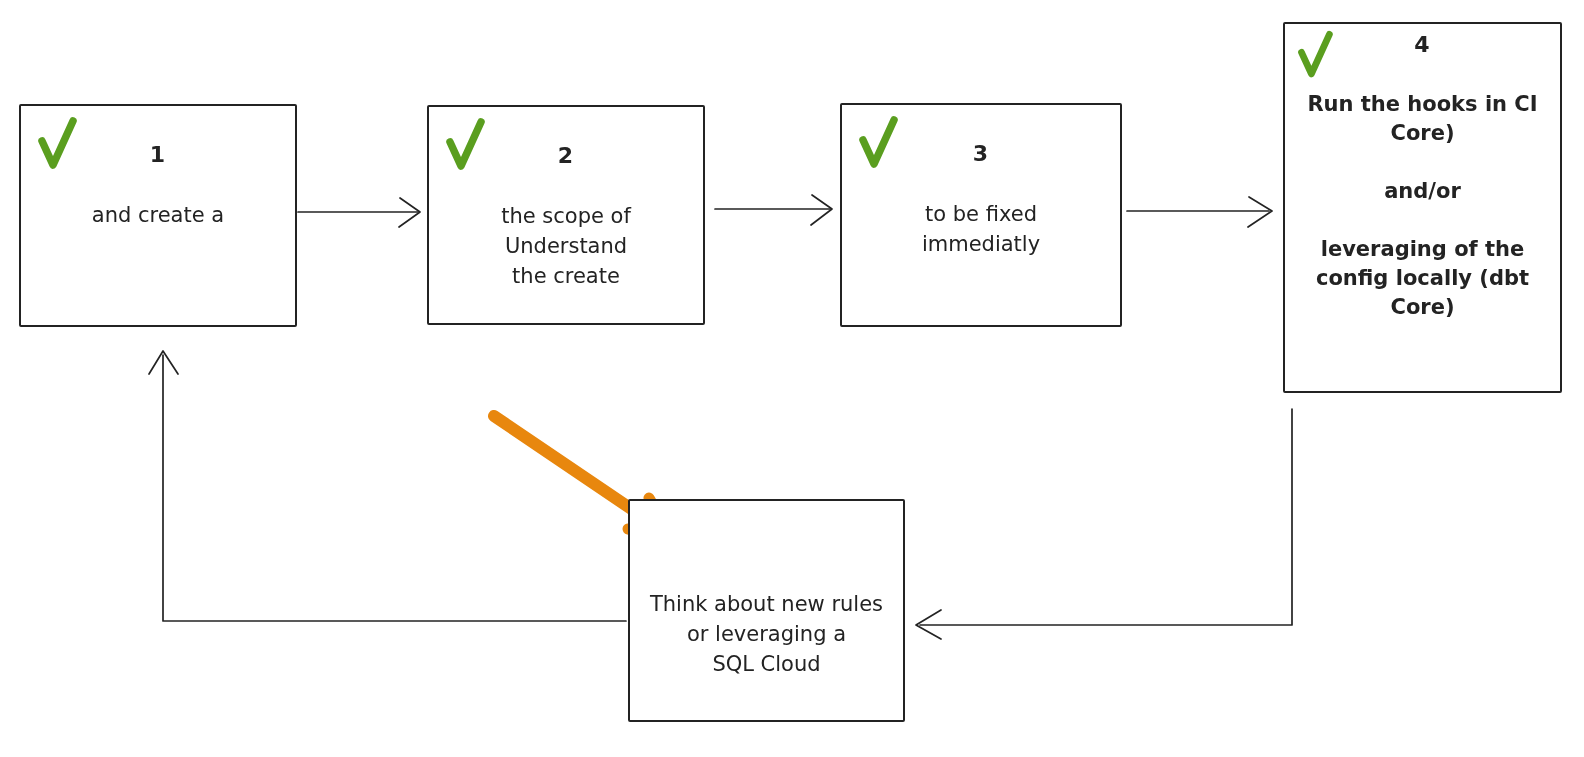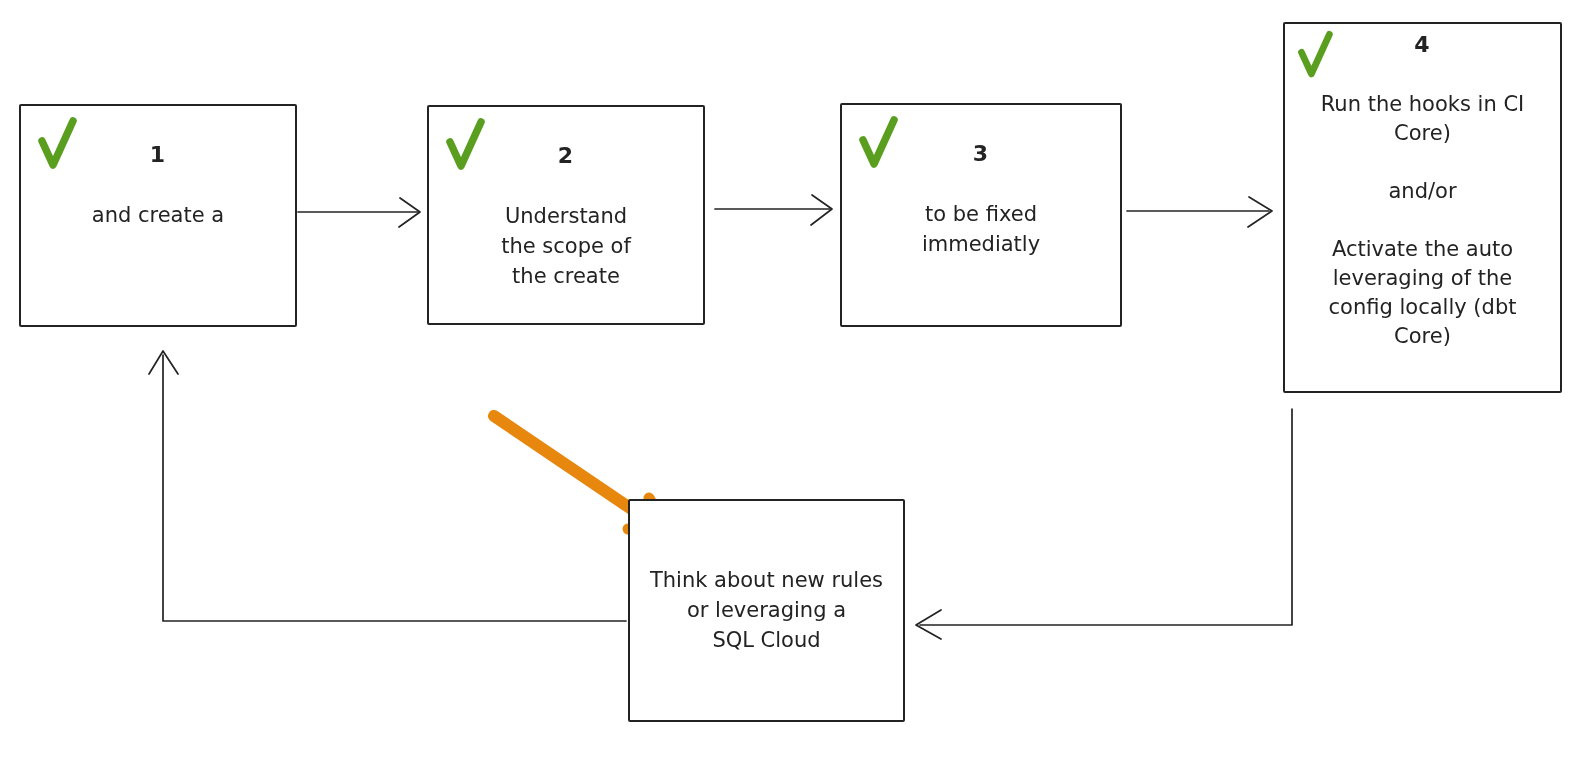--- a/index.html
+++ b/index.html
@@ -46,30 +46,31 @@
   }
   .num {
     font-size: 22px;
     font-weight: bold;
     line-height: 26px;
     margin-top: 36px;
     letter-spacing: 1px;
   }
   .box4 .num { margin-top: 8px; }
   .lines { margin-top: 32px; }
-  .loopbox .lines { margin-top: 64px; }
+  .loopbox .lines { margin-top: 88px; }
   .line {
     font-size: 21px;
     line-height: 30px;
     min-height: 30px;
     white-space: pre;
   }
   .box4 .line {
     line-height: 29px;
     min-height: 29px;
+    font-weight: bold;
   }
   .stroke {
     stroke: var(--ink, #232323);
     stroke-width: 1.7;
     fill: none;
     stroke-linecap: round;
     stroke-linejoin: round;
   }
   .orange {
     stroke: var(--arrow-orange, #e8870e);
@@ -133,22 +134,22 @@
       <div class="line">and create a</div>
     </div>
   </div>
 
   <div class="box" style="left:427px; top:105px; width:278px; height:220px;">
     <svg class="check" viewBox="0 0 40 54">
       <path class="checkstroke" d="M5,24 L16,48 L36,4"></path>
     </svg>
     <div class="num">2</div>
     <div class="lines">
+      <div class="line">the scope of</div>
       <div class="line">Understand</div>
-      <div class="line">the scope of</div>
       <div class="line">the create</div>
     </div>
   </div>
 
   <div class="box" style="left:840px; top:103px; width:282px; height:224px;">
     <svg class="check" viewBox="0 0 40 54">
       <path class="checkstroke" d="M5,24 L16,48 L36,4"></path>
     </svg>
     <div class="num">3</div>
     <div class="lines">
@@ -161,21 +162,20 @@
     <svg class="check" viewBox="0 0 40 54">
       <path class="checkstroke" d="M5,24 L16,48 L36,4"></path>
     </svg>
     <div class="num">4</div>
     <div class="lines">
       <div class="line">Run the hooks in CI</div>
       <div class="line">Core)</div>
       <div class="line"></div>
       <div class="line">and/or</div>
       <div class="line"></div>
-      <div class="line">Activate the auto</div>
       <div class="line">leveraging of the</div>
       <div class="line">config locally (dbt</div>
       <div class="line">Core)</div>
     </div>
   </div>
 
   <div class="box loopbox" style="left:628px; top:499px; width:277px; height:223px;">
     <div class="lines">
       <div class="line">Think about new rules</div>
       <div class="line">or leveraging a</div>

